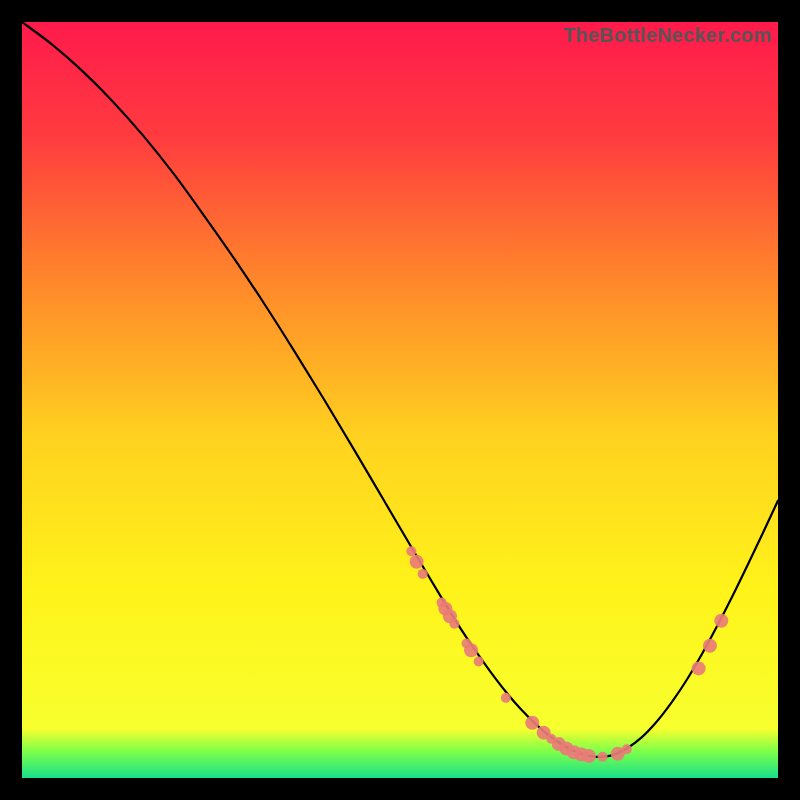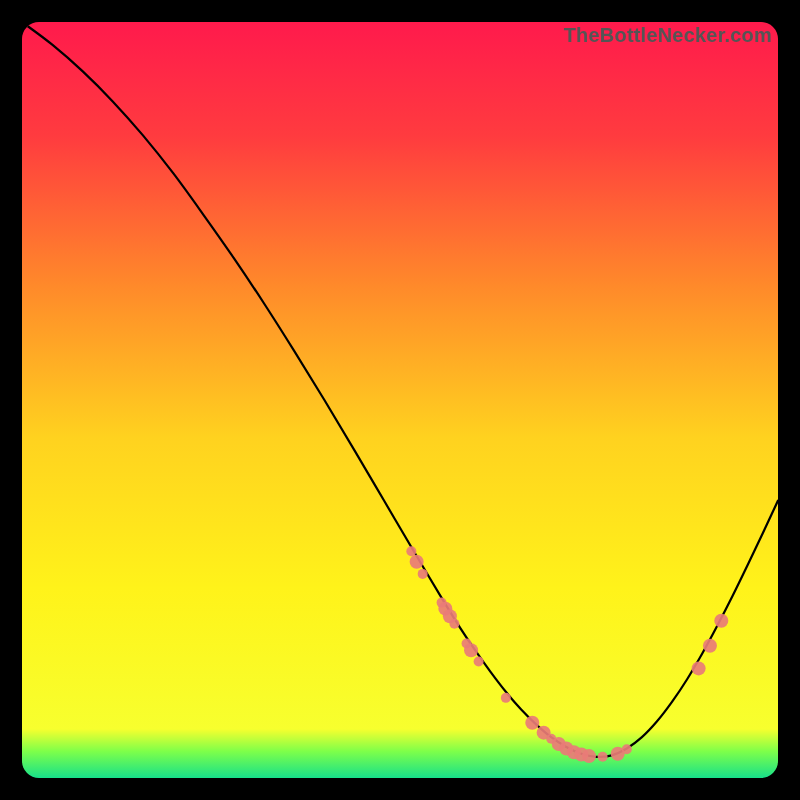--- a/index.html
+++ b/index.html
@@ -10,21 +10,20 @@
     height: 800px;
     background: #000;
   }
   .plot-area {
     position: absolute;
     left: 22px;
     top: 22px;
     width: 756px;
     height: 756px;
     overflow: hidden;
-    border-radius: 17px;
   }
   .gradient-bg {
     position: absolute;
     left: 0; top: 0; right: 0; bottom: 0;
   }
   .watermark {
     position: absolute;
     top: 2px;
     right: 6px;
     font-family: Arial, Helvetica, sans-serif;

